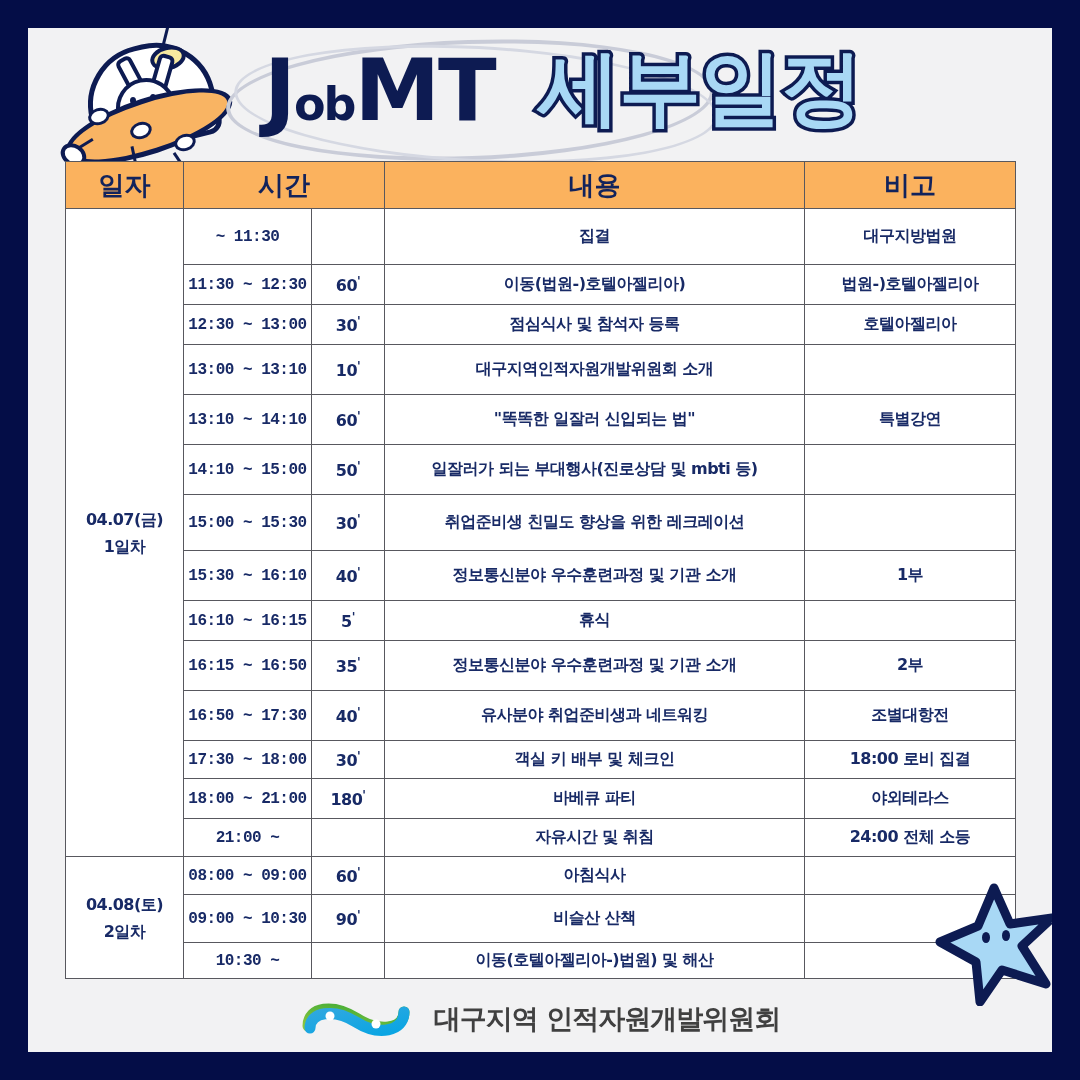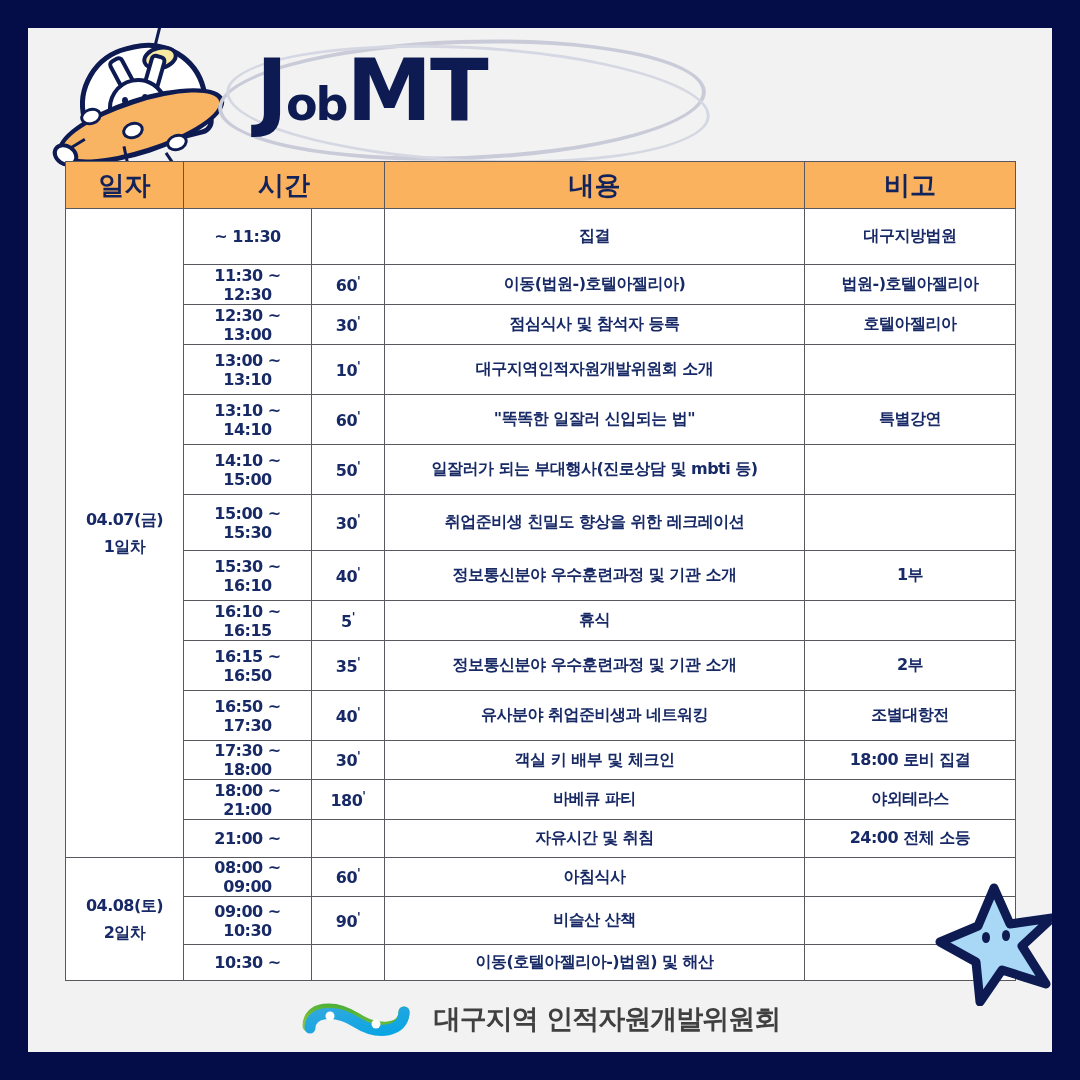--- a/index.html
+++ b/index.html
@@ -15,20 +15,21 @@
     width:1080px;height:1080px;
     background:#040d47;
     box-sizing:border-box;
   }
   
   .page{
     position:absolute;
     left:28px;top:28px;right:28px;bottom:28px;
     background:#f2f2f3;
     overflow:hidden;
+    padding-left:8px;
   }
 
   
   .header{
     position:relative;
     height:140px;
   }
   .title-wrap{
     position:absolute;
     left:180px;top:4px;
@@ -175,21 +176,21 @@
     font-size:26px;
     letter-spacing:0px;
     color:#12235c;
   }
   td.datecell{
     background:#e7e7e8;
     font-size:25px;
     line-height:27px;
     letter-spacing:-1px;
   }
-  td.timecell{font-size:17px;}
+  td.timecell{font-size:17px;font-family:Liberation Mono, monospace;}
   td.durcell{font-size:17px;}
   td.contentcell{font-size:18px;}
   td.remarkcell{font-size:17px;}
   .sup{font-size:12px;vertical-align:super;}
 
   
   .footer{
     position:absolute;
     left:0;bottom:2px;
     width:100%;
@@ -247,20 +248,21 @@
         <div class="leg c"></div>
         <div class="foot a"></div>
         <div class="foot b"></div>
         <div class="foot c"></div>
       </div>
 
       <div class="title-wrap">
         <div class="ellipse"></div>
         <div class="ellipse2"></div>
         <div class="jobmt"><span>J</span><span class="ob">ob</span><span>MT</span></div>
+        <div class="kotitle">세부일정</div>
       </div>
     </div>
 
     <div class="table-wrap">
       <table class="sched">
         <colgroup>
           <col style="width:118px">
           <col style="width:128px">
           <col style="width:73px">
           <col style="width:420px">

